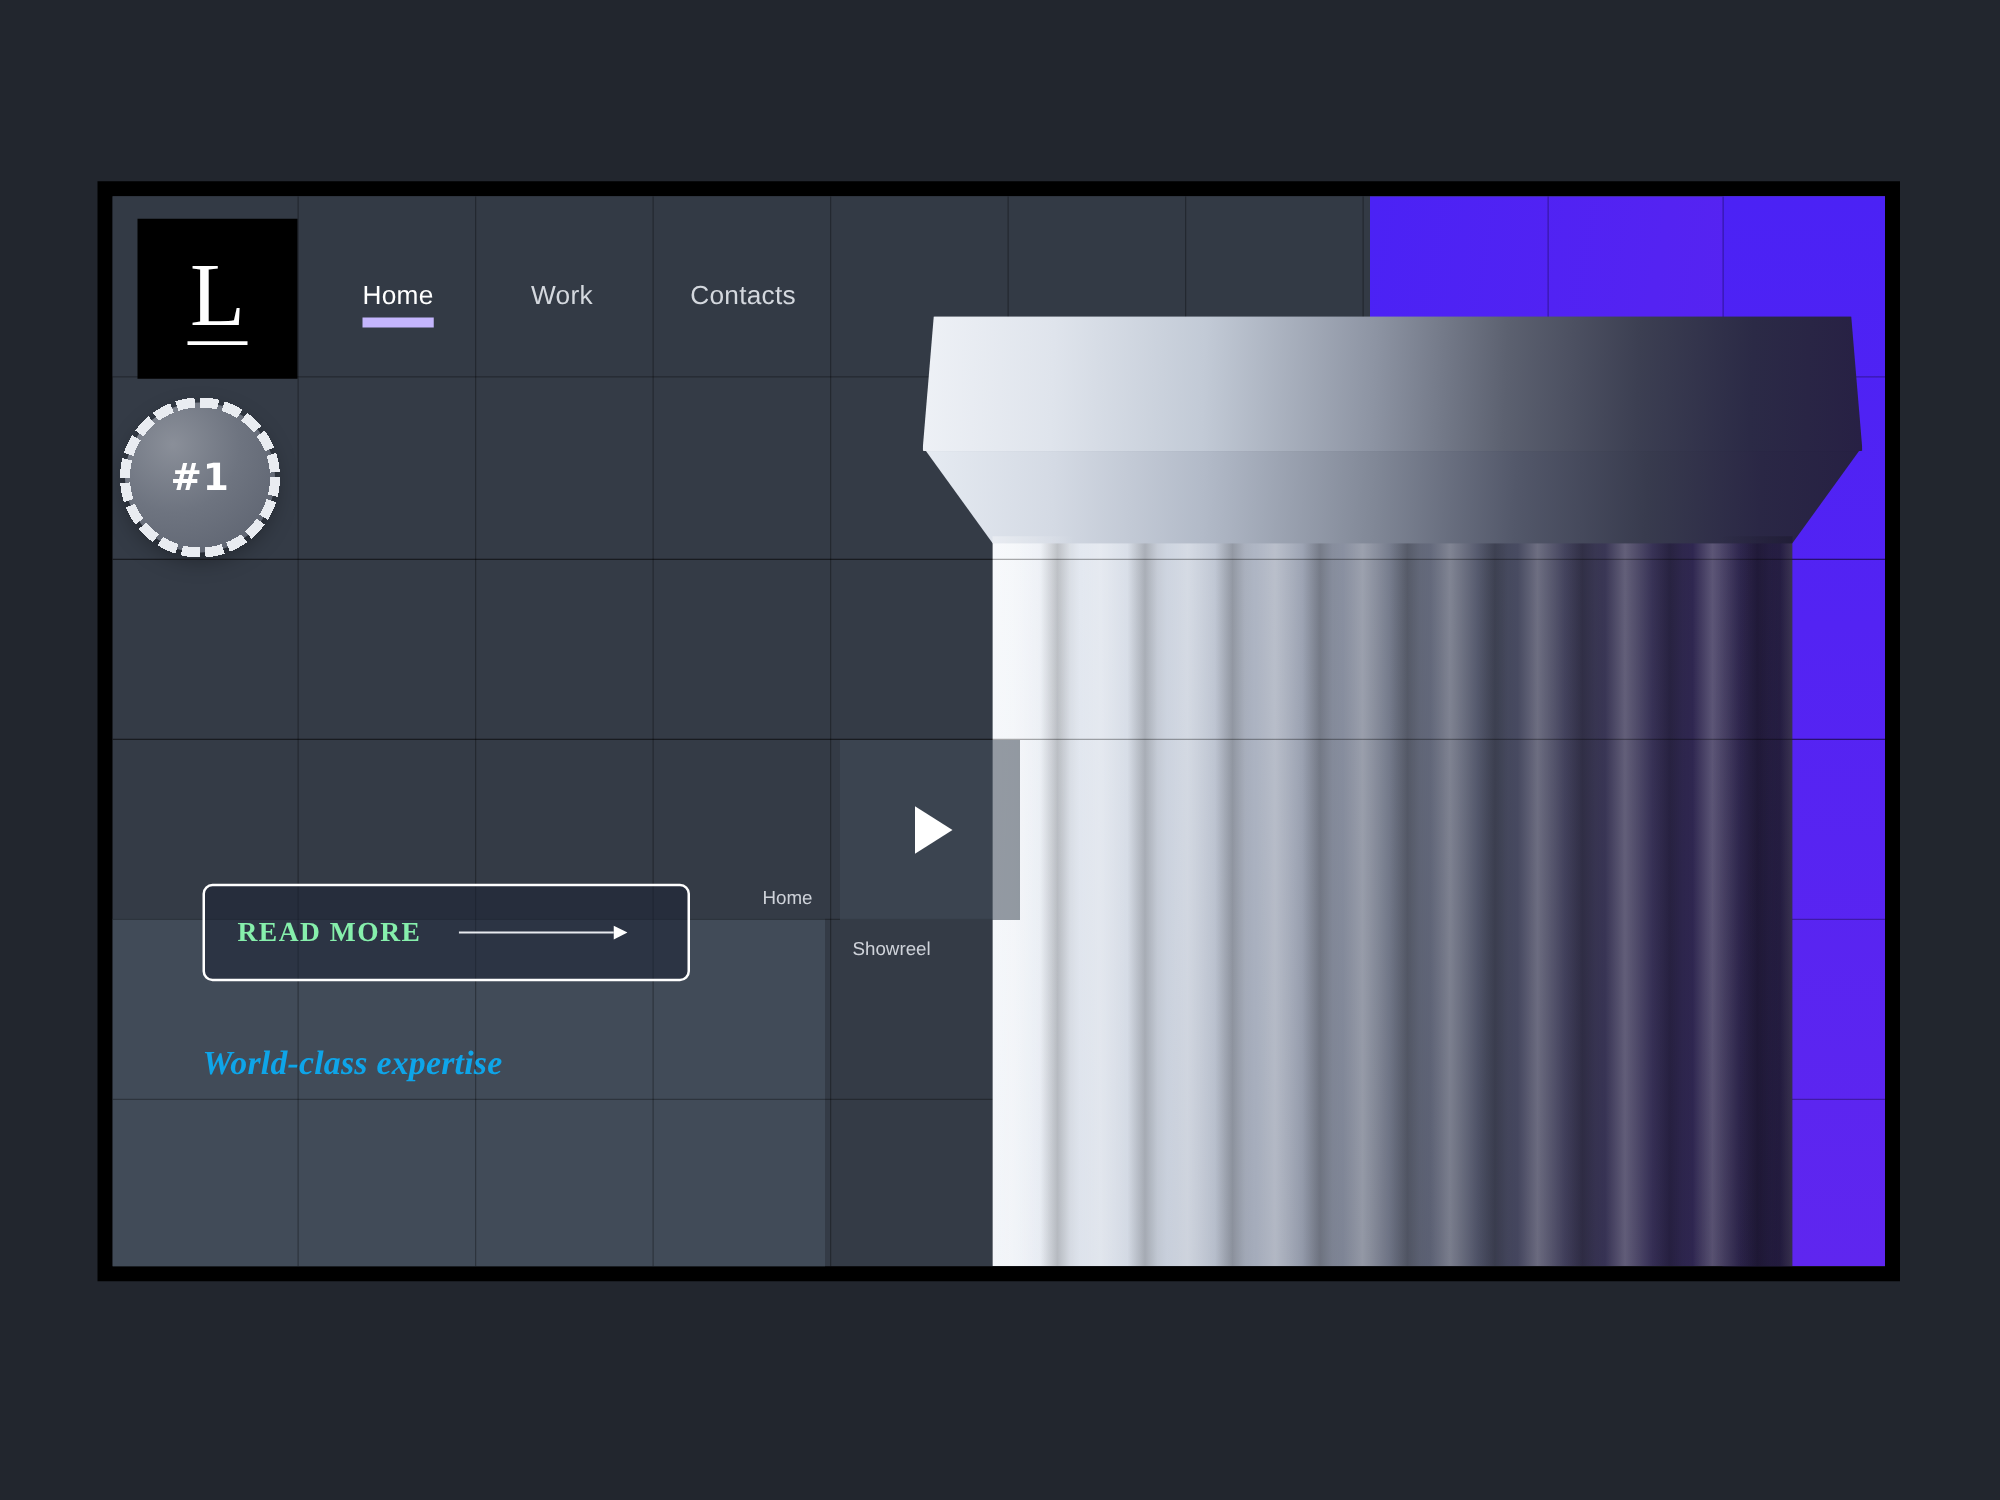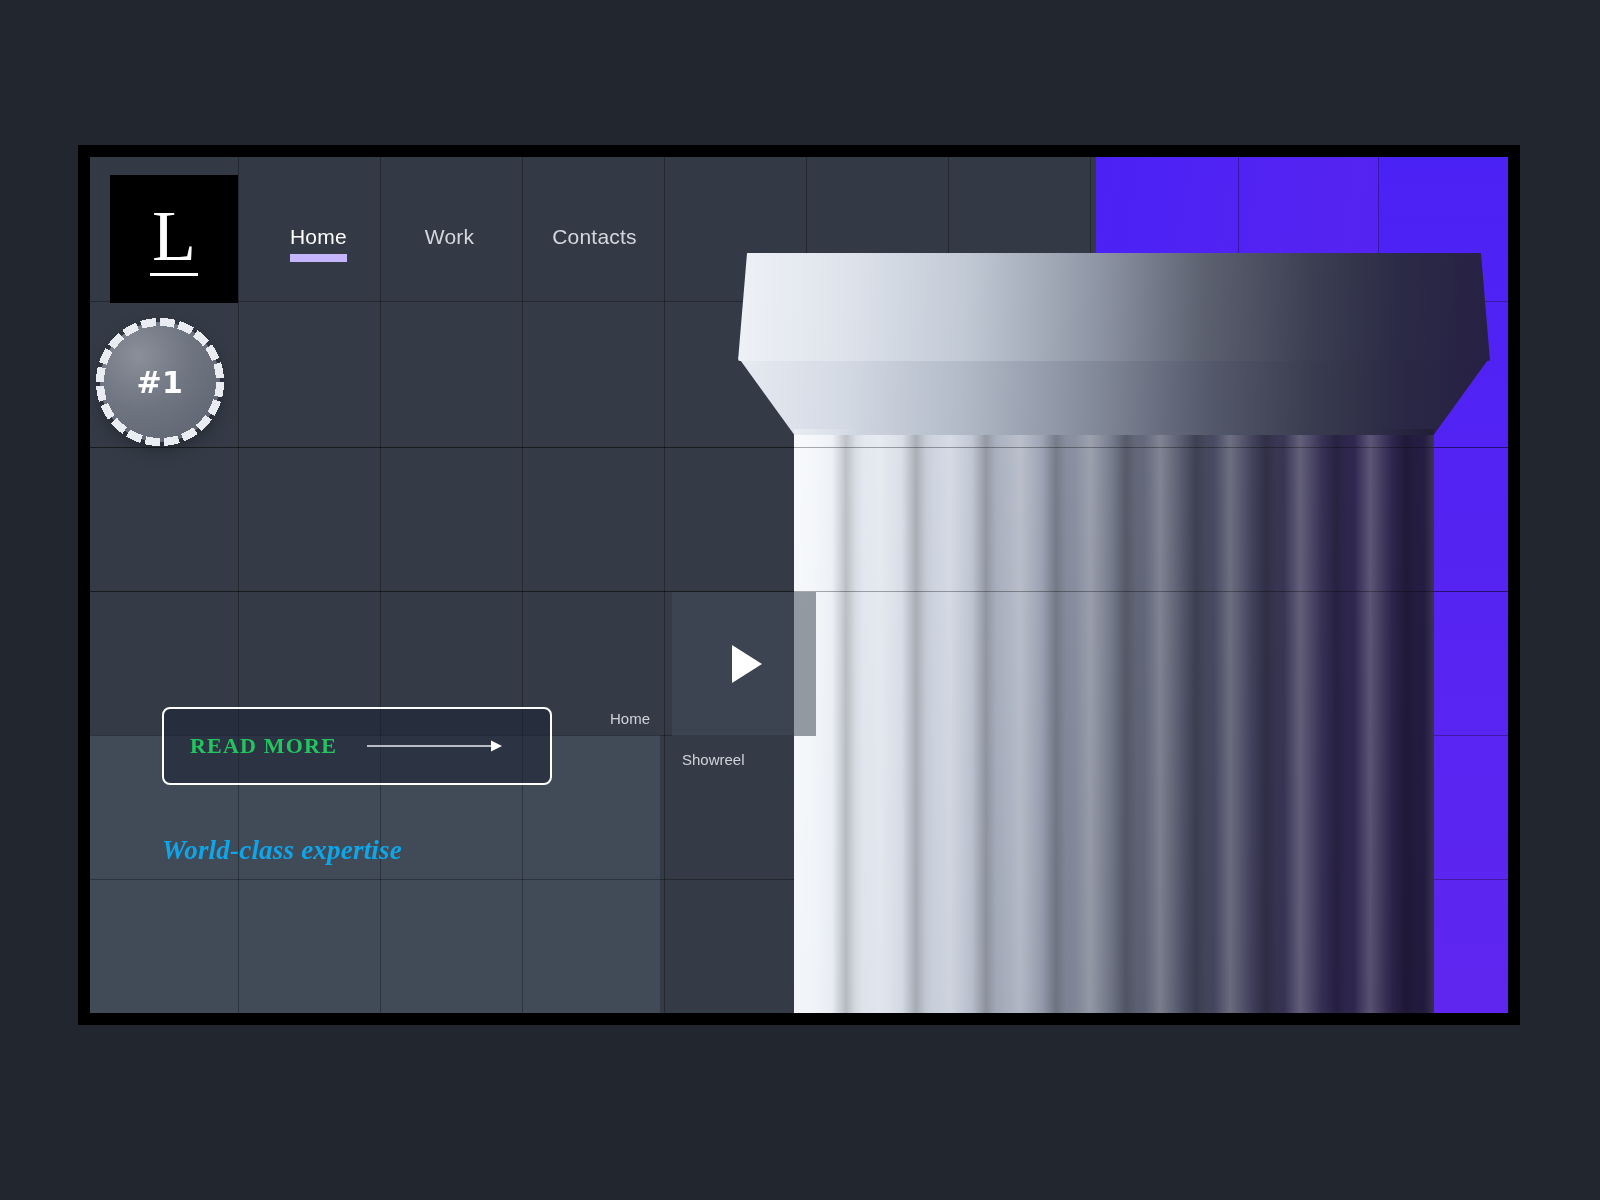--- a/index.html
+++ b/index.html
@@ -232,21 +232,21 @@
     width: 390px; height: 78px;
     border: 2px solid #ffffff;
     border-radius: 8px;
     background: rgba(28,34,52,0.55);
     display: flex; align-items: center;
     padding: 0 26px;
     z-index: 7;
     cursor: pointer;
   }
   #read-more-label {
-    color: #22c55e;
+    color: #86efac;
     font-family: "Liberation Serif", serif;
     font-weight: 700;
     font-size: 22px;
     letter-spacing: 1.2px;
   }
   #read-more-arrow { margin-left: 30px; flex: 1; display: flex; align-items: center; }
 
   
   #expertise { position: absolute; left: 72px; top: 678px; width: 430px; z-index: 7; }
   #expertise-title {

